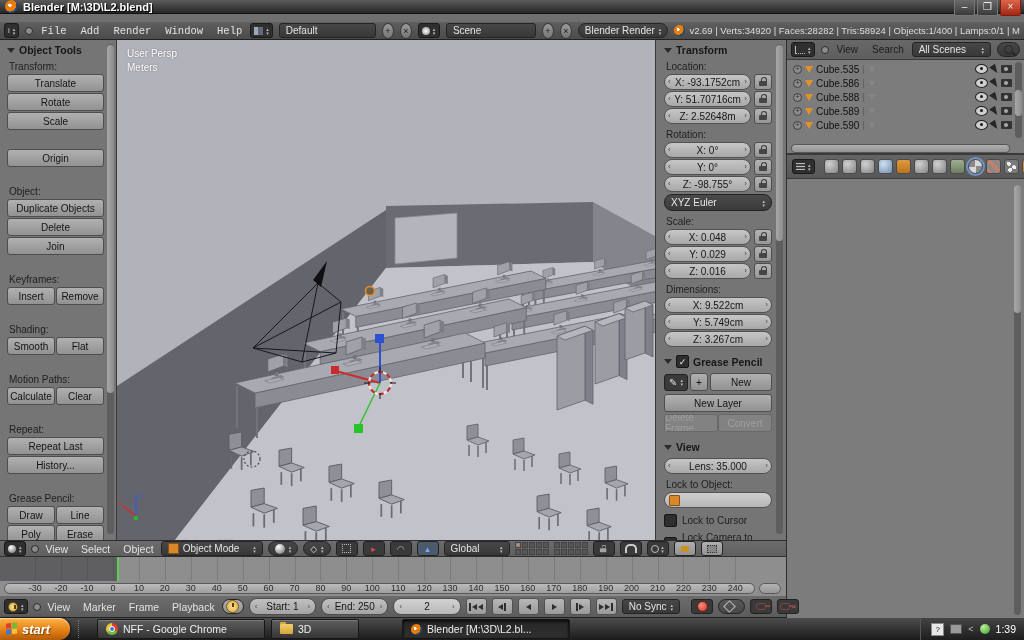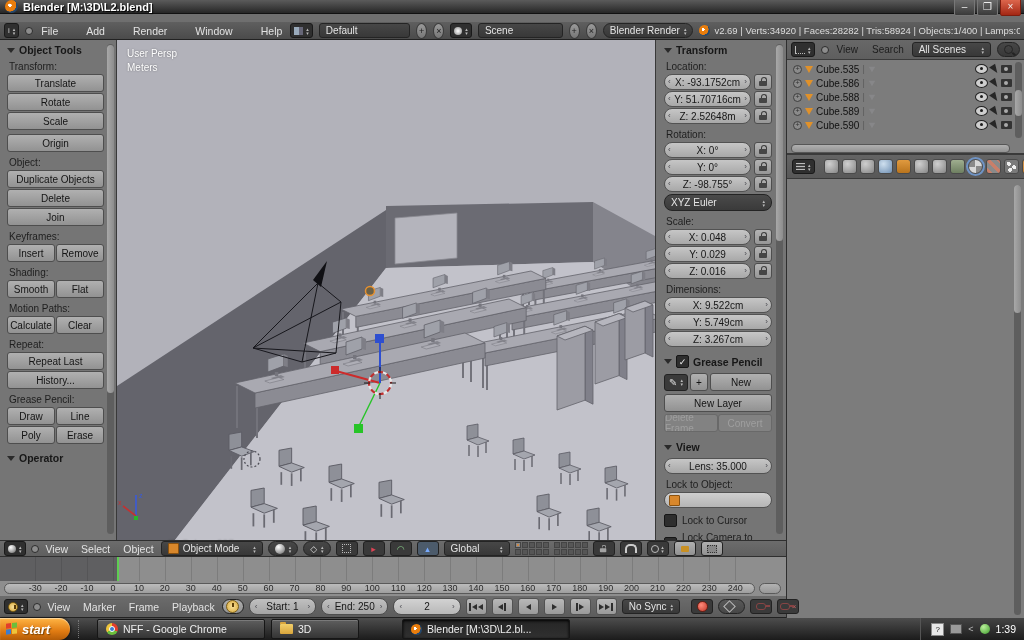--- a/index.html
+++ b/index.html
@@ -56,21 +56,21 @@
     background:#454545;border-radius:1px;}
   .cb{width:11px;height:11px;background:#2e2e2e;border:1px solid #161616;border-radius:2px;
     flex:none;display:flex;align-items:center;justify-content:center;color:#eee;font-size:9px;}
   .scroll{position:absolute;width:7px;border-radius:4px;background:#5e5e5e;}
   .scroll .thumb{position:absolute;left:0;width:7px;border-radius:4px;
     background:linear-gradient(90deg,#a8a8a8,#8d8d8d);}
   
   #toolshelf{left:0;top:40px;width:117px;height:500px;background:#757575;
     border-right:1px solid #393939;box-sizing:border-box;padding:4px 12px 0 7px;}
   .ts-row{display:flex;gap:1px;margin-bottom:1px;}
-  .ts-group{margin-bottom:4px;}
+  .ts-group{margin-bottom:19px;}
   
   #viewport{left:117px;top:40px;width:538px;height:500px;background:#b2b2ba;overflow:hidden;}
   .vp-text{position:absolute;color:#fff;font-size:10px;text-shadow:0 0 2px rgba(0,0,0,.4);}
   
   #npanel{left:655px;top:40px;width:131px;height:500px;background:#757575;
     border-left:1px solid #393939;box-sizing:border-box;padding:4px 14px 0 8px;overflow:hidden;}
   .fieldrow{display:flex;align-items:center;margin-bottom:1px;}
   .ddwide{height:15px;background:linear-gradient(#4a4a4a,#3a3a3a);border:1px solid #242424;
     border-radius:8px;color:#e6e6e6;display:flex;align-items:center;font-size:10px;
     padding:0 6px;margin:2px 0;}
@@ -211,21 +211,21 @@
     <span class="winbtn">❐</span>
     <span class="winbtn close">×</span>
   </div>
 
   <div id="bheader" class="abs">
     <span class="ebox">i<span class="ud">
           <span>▴</span>
           <span>▾</span>
         </span></span>
     <span class="dot6"></span>
-    <span id="mb-menus" style="display:flex;gap:24px;">
+    <span id="mb-menus" style="display:flex;gap:10px;font-family:Liberation Mono, monospace;">
         <span class="menu-item">File</span>
         <span class="menu-item">Add</span>
         <span class="menu-item">Render</span>
         <span class="menu-item">Window</span>
         <span class="menu-item">Help</span>
       </span>
     <span class="ebox" style="width:20px;">
         <i style="width:9px;height:8px;background:linear-gradient(90deg,#9ab 50%,#667 50%);"></i>
         <span class="ud">
           <span>▴</span>

